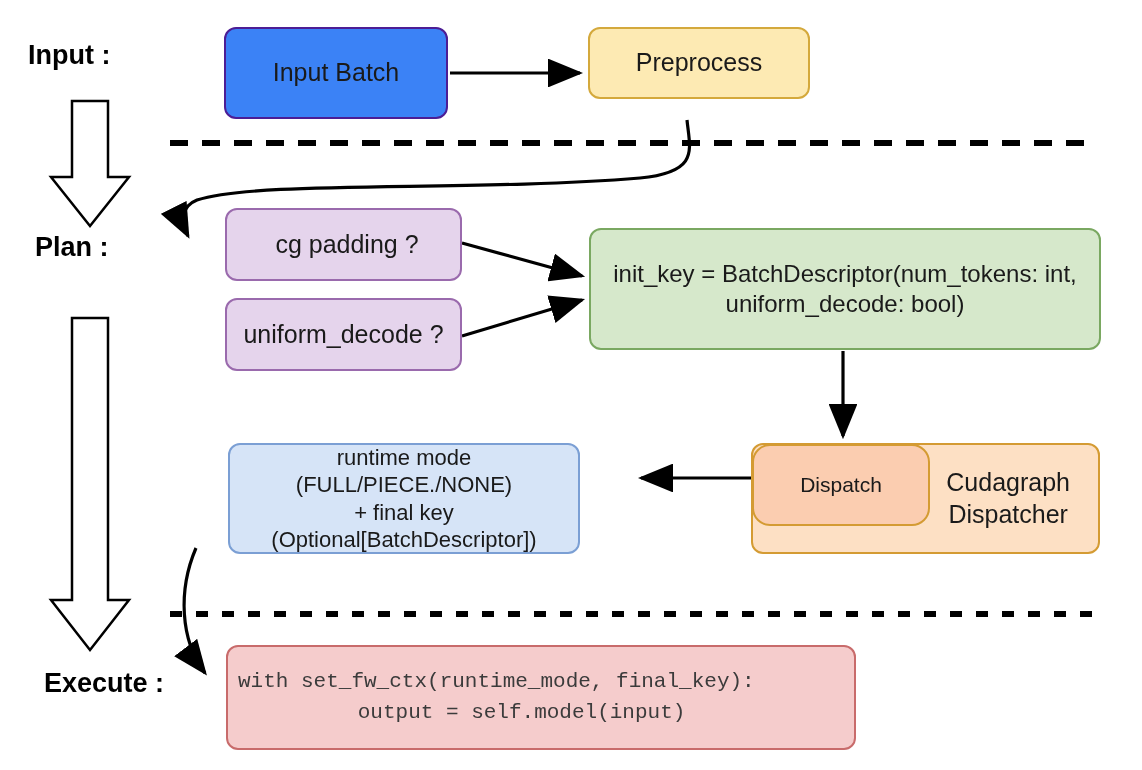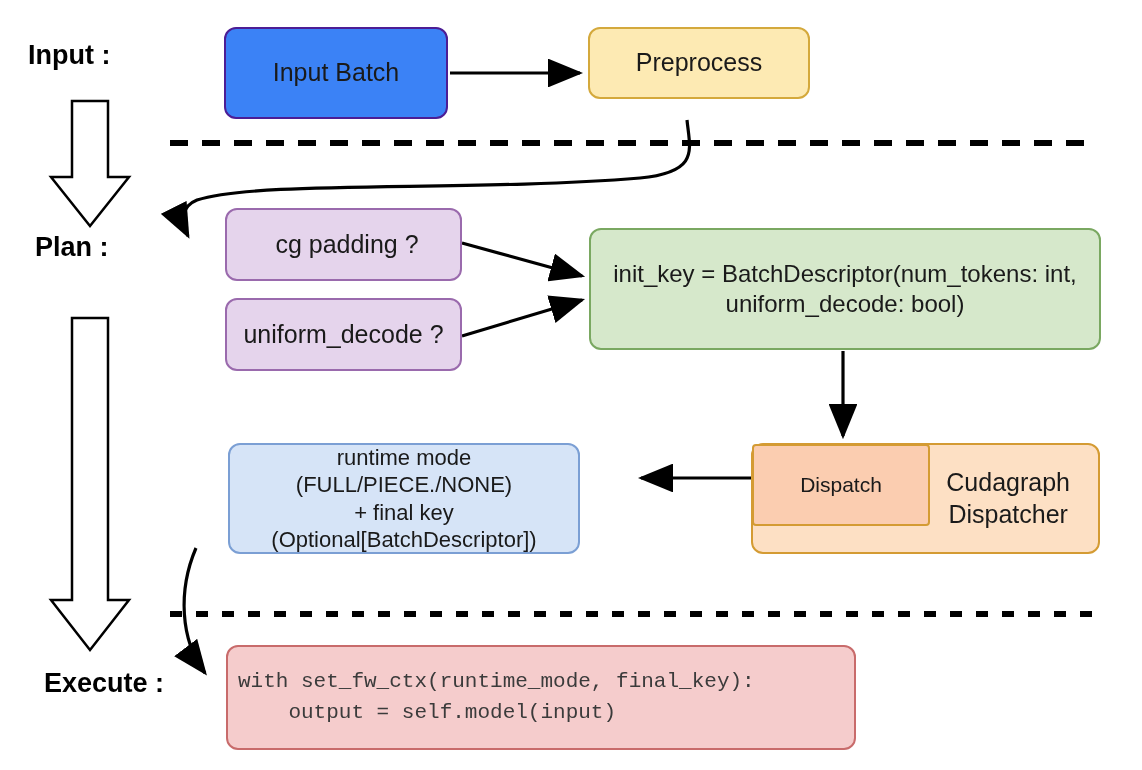--- a/index.html
+++ b/index.html
@@ -28,42 +28,42 @@
     font-size:27px;
     color:#000;
     letter-spacing:0px;
     font-family:"Liberation Sans", sans-serif;
     white-space:nowrap;
   }
   .code{
     font-family:"Liberation Mono", monospace;
     font-size:21px;
     color:#3b3b3b;
-    text-align:left;
+    text-align:center;
     justify-content:flex-start;
     padding-left:10px;
     white-space:pre;
     line-height:1.45;
   }
   
   #input-batch{left:224px;top:27px;width:224px;height:92px;
     background:#3b82f6;border:2px solid #4c1d95;font-size:25px;}
   #preprocess{left:588px;top:27px;width:222px;height:72px;
     background:#fdeab3;border:2px solid #d4a93c;font-size:25px;}
   #cg-padding{left:225px;top:208px;width:237px;height:73px;
     background:#e5d4ec;border:2px solid #9a6aad;font-size:25px;padding-left:7px;}
   #uniform-decode{left:225px;top:298px;width:237px;height:73px;
     background:#e5d4ec;border:2px solid #9a6aad;font-size:25px;}
   #init-key{left:589px;top:228px;width:512px;height:122px;
     background:#d6e8cb;border:2px solid #7aa861;font-size:24px;padding:0 12px;}
   #cudagraph-dispatcher{left:751px;top:443px;width:349px;height:111px;
     background:#fde0c4;border:2px solid #d49b33;font-size:25px;
     justify-content:flex-end;padding-right:28px;}
   #dispatch{left:752px;top:444px;width:178px;height:82px;
-    background:#fbcdb0;border:2px solid #d49b33;font-size:21px;border-radius:4px;}
+    background:#fbcdb0;border:2px solid #d49b33;font-size:21px;border-radius:18px;}
   #runtime-mode{left:228px;top:443px;width:352px;height:111px;
     background:#d6e4f7;border:2px solid #7b9fd4;font-size:22px;}
   #exec-code{left:226px;top:645px;width:630px;height:105px;
     background:#f5cccc;border:2px solid #c86b6b;}
   #label-input{left:28px;top:40px;}
   #label-plan{left:35px;top:232px;}
   #label-execute{left:8px;top:668px;margin-left:36px;}
 </style>
 </head>
 <body>

